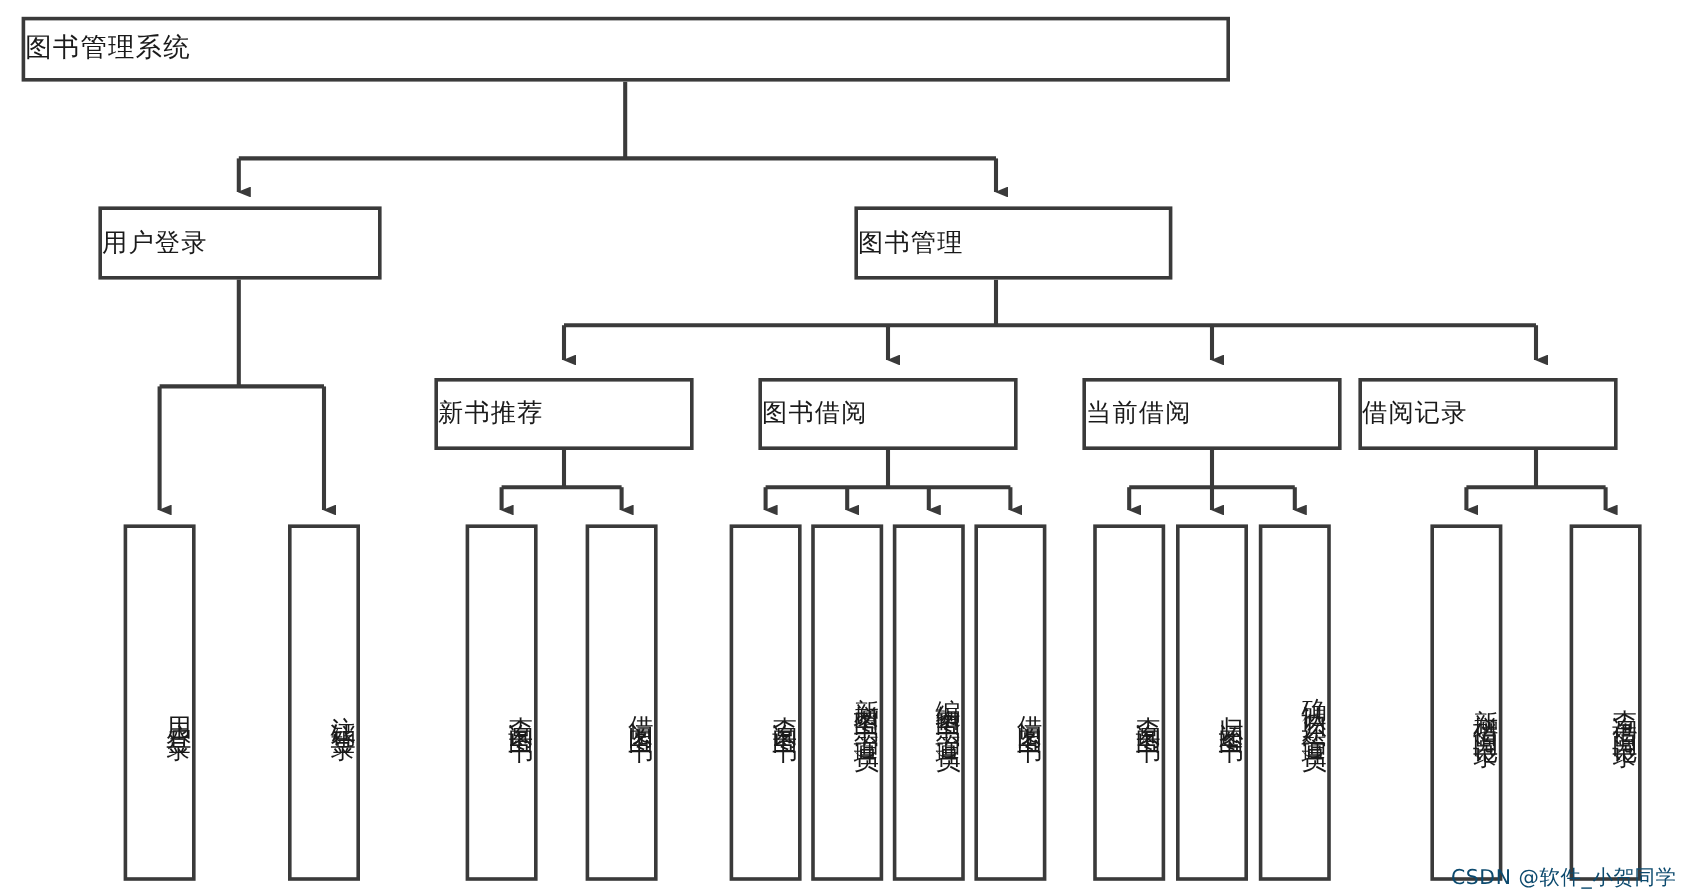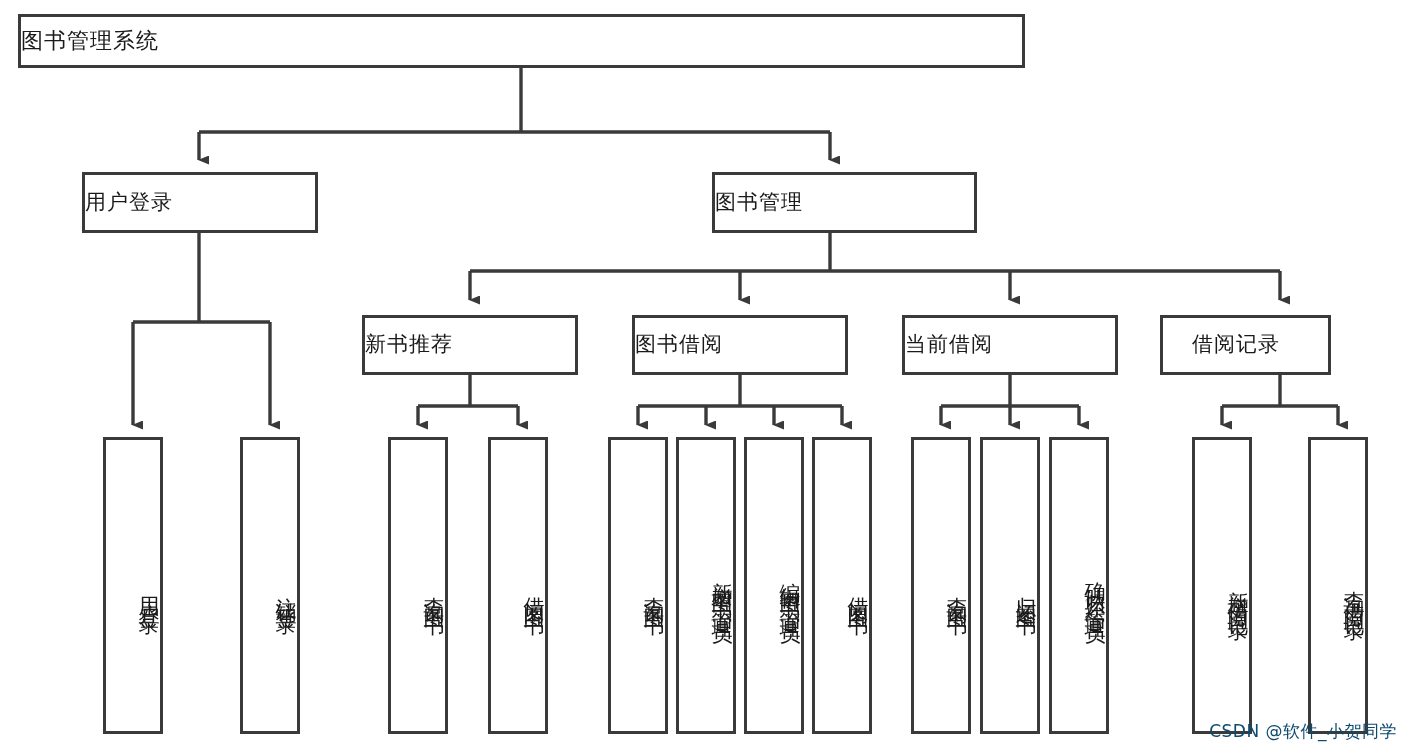--- a/index.html
+++ b/index.html
@@ -138,21 +138,21 @@
 
   <div class="node node-h" style="left:362px; top:315px; width:216px; height:60px;">
     <span>新书推荐</span>
   </div>
   <div class="node node-h" style="left:632px; top:315px; width:216px; height:60px;">
     <span>图书借阅</span>
   </div>
   <div class="node node-h" style="left:902px; top:315px; width:216px; height:60px;">
     <span>当前借阅</span>
   </div>
-  <div class="node node-h" style="left:1160px; top:315px; width:171px; height:60px;padding-left:29px;">
+  <div class="node node-h" style="left:1132px; top:315px; width:216px; height:60px;">
     <span>借阅记录</span>
   </div>
 
   <div class="node node-v" style="left:103px; top:437px; width:60px; height:297px;">
     <span class="vtext">用户登录</span>
   </div>
   <div class="node node-v" style="left:240px; top:437px; width:60px; height:297px;">
     <span class="vtext">注销登录</span>
   </div>
 

